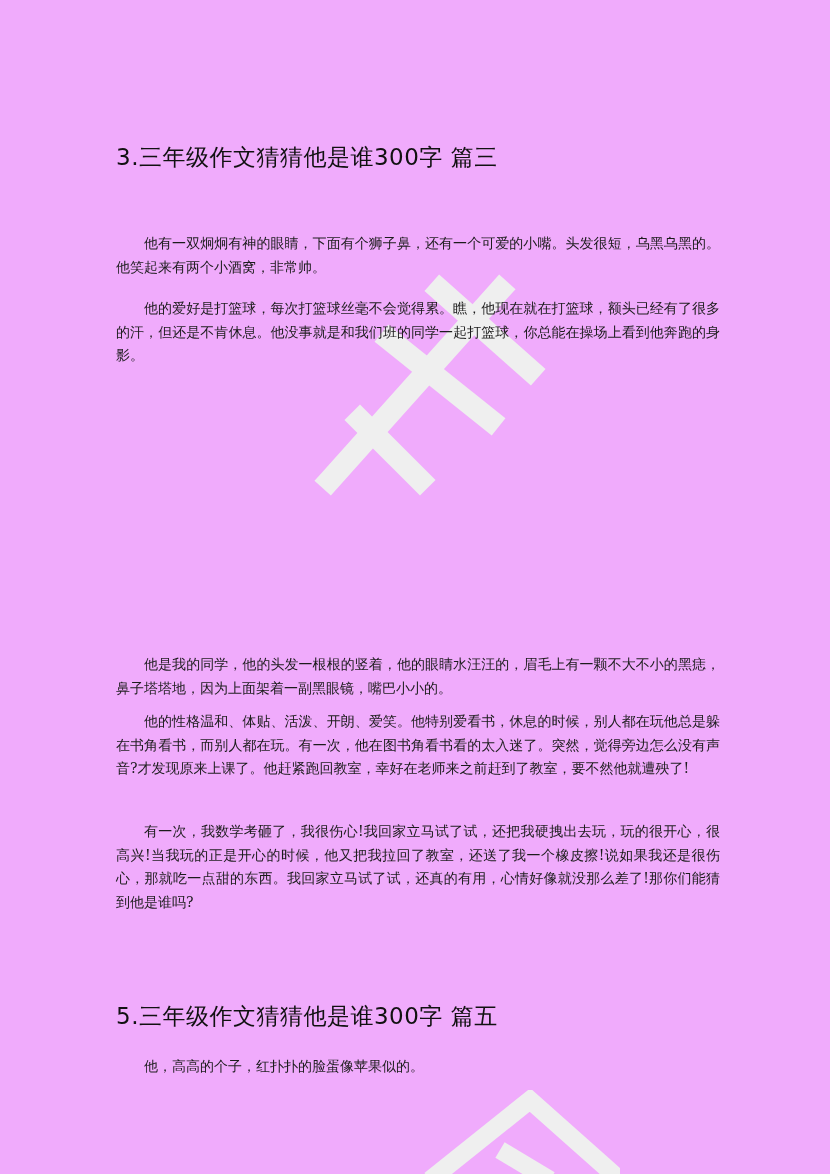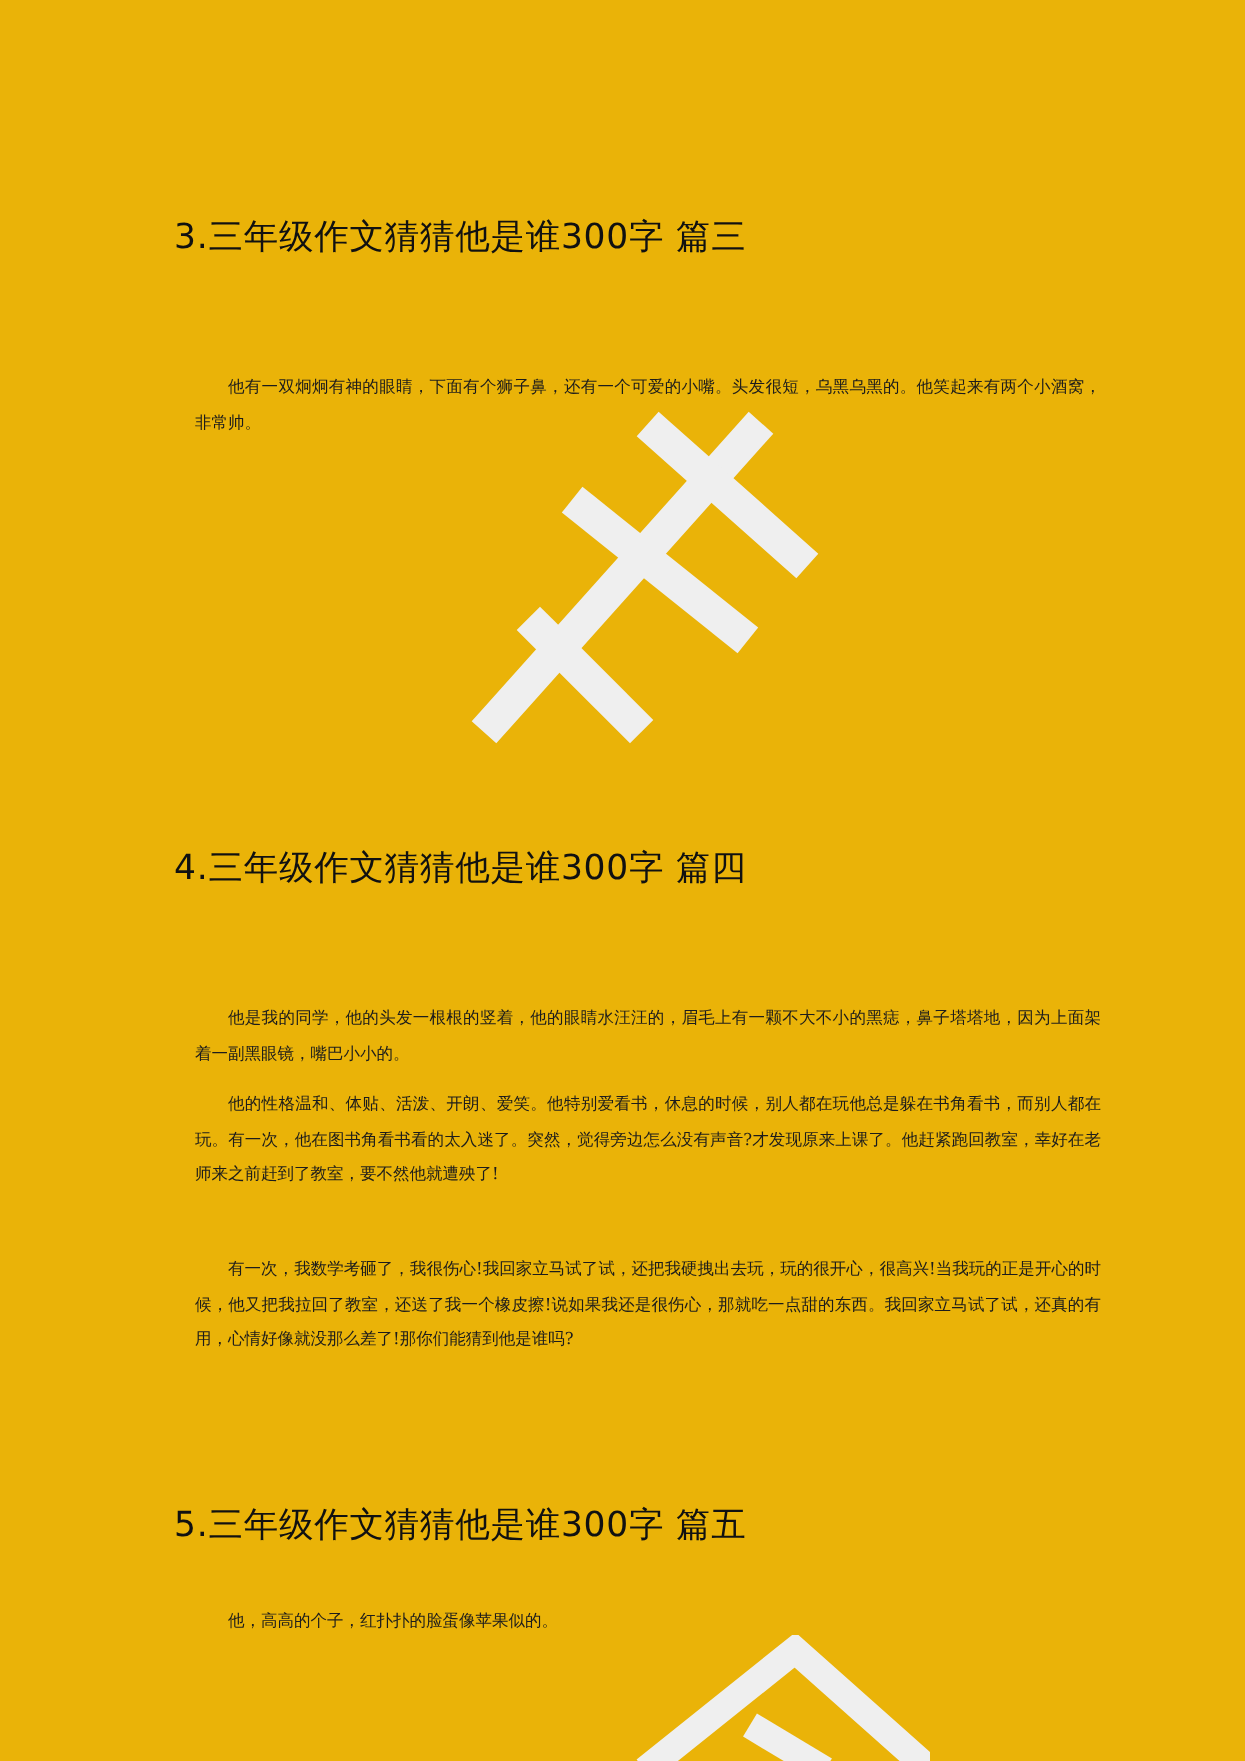--- a/index.html
+++ b/index.html
@@ -13,21 +13,21 @@
       position: relative;
       overflow: hidden;
       font-family: "DejaVu Serif", "Liberation Serif", serif;
       color: #1a1a1a;
     }
     .page {
       position: absolute;
       left: 0; top: 0;
       width: 830px;
       height: 1174px;
-      background: #eab308;
+      background: #f0abfc;
     }
     .watermark {
       position: absolute;
       pointer-events: none;
       z-index: 0;
     }
     .heading {
       position: absolute;
       left: 116px;
       margin: 0;
@@ -36,22 +36,22 @@
       font-weight: normal;
       letter-spacing: 0.5px;
       color: #111111;
       white-space: nowrap;
       z-index: 1;
     }
     .para {
       position: absolute;
       left: 116px;
       width: 604px;
-      margin: 14px;
-      font-size: 11px;
+      margin: 0;
+      font-size: 14px;
       line-height: 23.5px;
       text-indent: 2em;
       text-align: justify;
       color: #1c1c1c;
       z-index: 1;
     }
   </style>
 </head>
 <body>
 
@@ -68,22 +68,22 @@
 
   <svg class="watermark" style="left:420px; top:1090px;" width="200" height="90" viewBox="0 0 200 90">
     <g fill="none" stroke="#efefef" stroke-width="18">
       <path d="M10 90 L110 10 L200 90"></path>
       <path d="M80 60 L130 90"></path>
     </g>
   </svg>
 
   <h2 class="heading" style="top:142px;">3.三年级作文猜猜他是谁300字 篇三</h2>
   <p class="para" style="top:232px;">他有一双炯炯有神的眼睛，下面有个狮子鼻，还有一个可爱的小嘴。头发很短，乌黑乌黑的。他笑起来有两个小酒窝，非常帅。</p>
+  <p class="para" style="top:297px;">他的爱好是打篮球，每次打篮球丝毫不会觉得累。瞧，他现在就在打篮球，额头已经有了很多的汗，但还是不肯休息。他没事就是和我们班的同学一起打篮球，你总能在操场上看到他奔跑的身影。</p>
 
-  <h2 class="heading" style="top:563px;">4.三年级作文猜猜他是谁300字 篇四</h2>
   <p class="para" style="top:653px;">他是我的同学，他的头发一根根的竖着，他的眼睛水汪汪的，眉毛上有一颗不大不小的黑痣，鼻子塔塔地，因为上面架着一副黑眼镜，嘴巴小小的。</p>
   <p class="para" style="top:710px;">他的性格温和、体贴、活泼、开朗、爱笑。他特别爱看书，休息的时候，别人都在玩他总是躲在书角看书，而别人都在玩。有一次，他在图书角看书看的太入迷了。突然，觉得旁边怎么没有声音?才发现原来上课了。他赶紧跑回教室，幸好在老师来之前赶到了教室，要不然他就遭殃了!</p>
   <p class="para" style="top:820px;">有一次，我数学考砸了，我很伤心!我回家立马试了试，还把我硬拽出去玩，玩的很开心，很高兴!当我玩的正是开心的时候，他又把我拉回了教室，还送了我一个橡皮擦!说如果我还是很伤心，那就吃一点甜的东西。我回家立马试了试，还真的有用，心情好像就没那么差了!那你们能猜到他是谁吗?</p>
 
   <h2 class="heading" style="top:965px;margin-top:36px;">5.三年级作文猜猜他是谁300字 篇五</h2>
   <p class="para" style="top:1055px;">他，高高的个子，红扑扑的脸蛋像苹果似的。</p>
 
 </div>
 
 </body></html>

